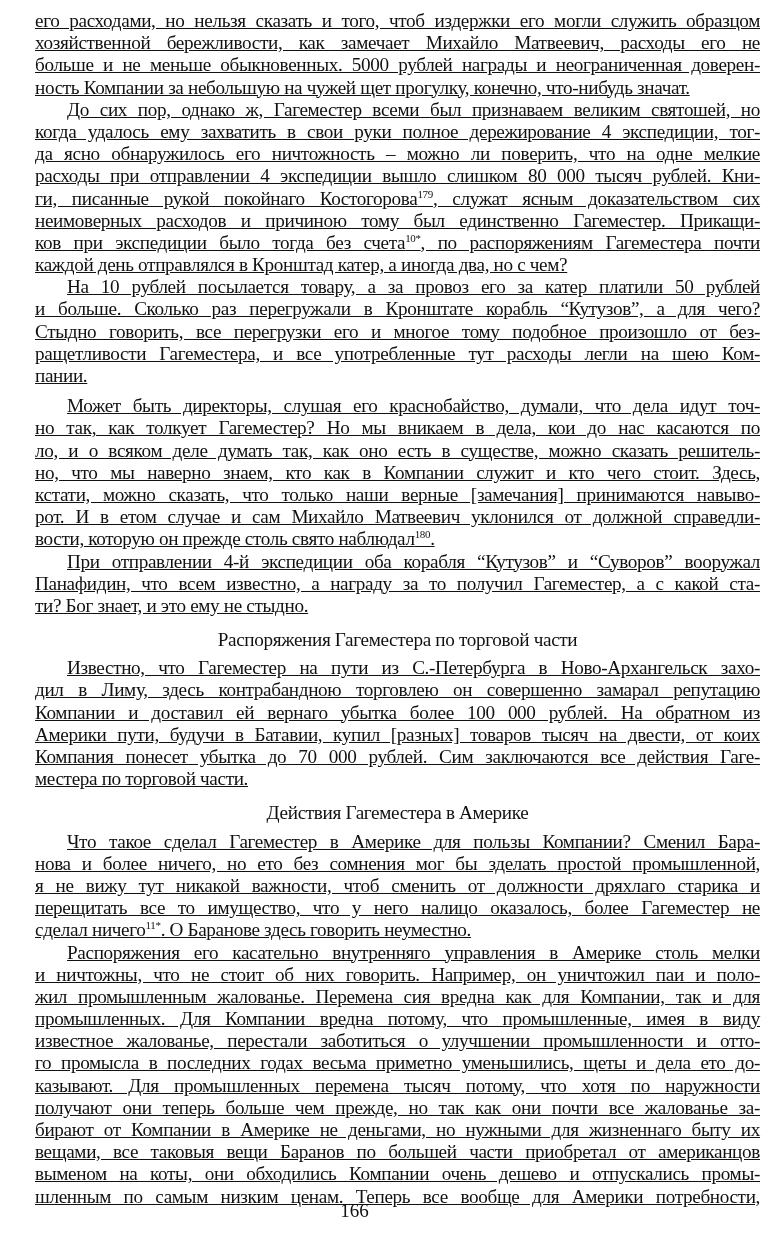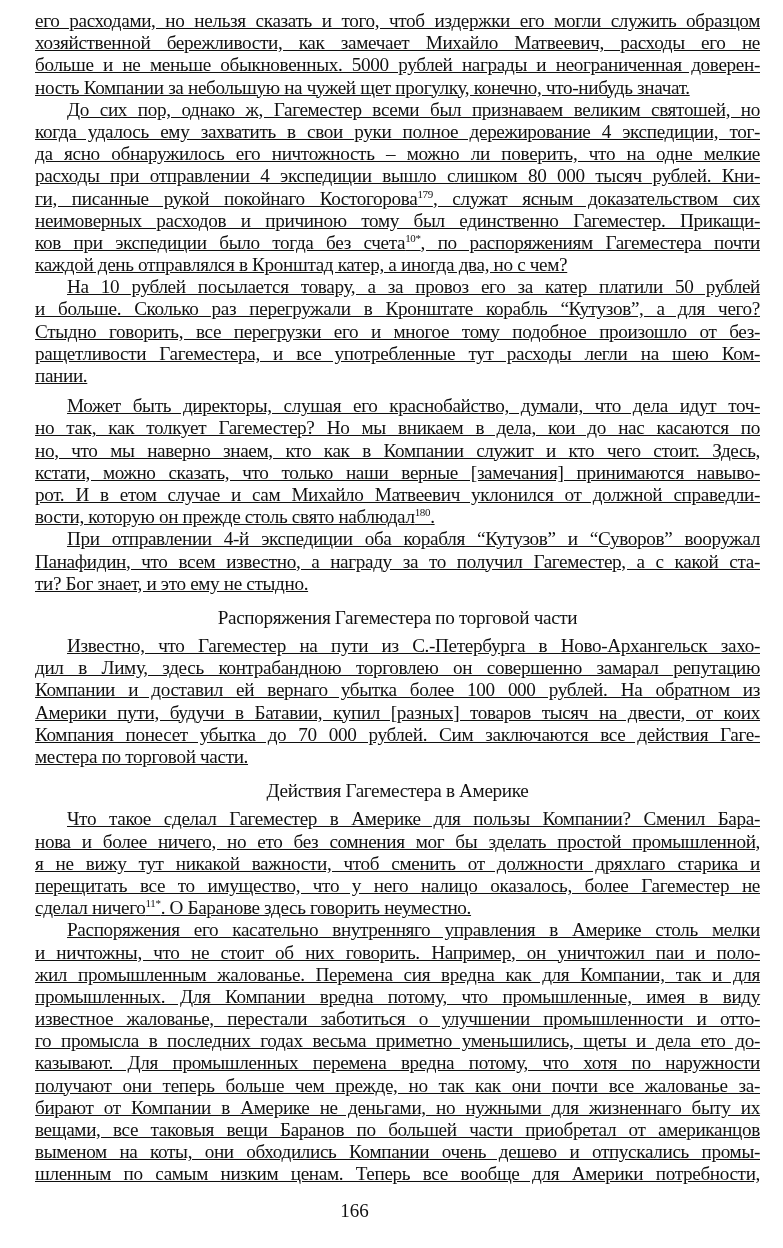--- a/index.html
+++ b/index.html
@@ -45,20 +45,21 @@
       <span class="line indent">На 10 рублей посылается товару, а за провоз его за катер платили 50 рублей</span>
       <span class="line">и больше. Сколько раз перегружали в Кронштате корабль “Кутузов”, а для чего?</span>
       <span class="line">Стыдно говорить, все перегрузки его и многое тому подобное произошло от без-</span>
       <span class="line">ращетливости Гагеместера, и все употребленные тут расходы легли на шею Ком-</span>
       <span class="line last">пании.</span>
     </div>
     <div class="gap"></div>
     <div>
       <span class="line indent">Может быть директоры, слушая его краснобайство, думали, что дела идут точ-</span>
       <span class="line">но так, как толкует Гагеместер? Но мы вникаем в дела, кои до нас касаются по</span>
+      <span class="line">ло, и о всяком деле думать так, как оно есть в существе, можно сказать решитель-</span>
       <span class="line">но, что мы наверно знаем, кто как в Компании служит и кто чего стоит. Здесь,</span>
       <span class="line">кстати, можно сказать, что только наши верные [замечания] принимаются навыво-</span>
       <span class="line">рот. И в етом случае и сам Михайло Матвеевич уклонился от должной справедли-</span>
       <span class="line last">вости, которую он прежде столь свято наблюдал<sup>180</sup>.</span>
     </div>
     <div>
       <span class="line indent">При отправлении 4-й экспедиции оба корабля “Кутузов” и “Суворов” вооружал</span>
       <span class="line">Панафидин, что всем известно, а награду за то получил Гагеместер, а с какой ста-</span>
       <span class="line last">ти? Бог знает, и это ему не стыдно.</span>
     </div>
@@ -79,21 +80,21 @@
       <span class="line">перещитать все то имущество, что у него налицо оказалось, более Гагеместер не</span>
       <span class="line last">сделал ничего<sup>11*</sup>. О Баранове здесь говорить неуместно.</span>
     </div>
     <div>
       <span class="line indent">Распоряжения его касательно внутренняго управления в Америке столь мелки</span>
       <span class="line">и ничтожны, что не стоит об них говорить. Например, он уничтожил паи и поло-</span>
       <span class="line">жил промышленным жалованье. Перемена сия вредна как для Компании, так и для</span>
       <span class="line">промышленных. Для Компании вредна потому, что промышленные, имея в виду</span>
       <span class="line">известное жалованье, перестали заботиться о улучшении промышленности и отто-</span>
       <span class="line">го промысла в последних годах весьма приметно уменьшились, щеты и дела ето до-</span>
-      <span class="line">казывают. Для промышленных перемена вредна потому, что хотя по наружности</span>
+      <span class="line">казывают. Для промышленных перемена тысяч потому, что хотя по наружности</span>
       <span class="line">получают они теперь больше чем прежде, но так как они почти все жалованье за-</span>
       <span class="line">бирают от Компании в Америке не деньгами, но нужными для жизненнаго быту их</span>
       <span class="line">вещами, все таковыя вещи Баранов по большей части приобретал от американцов</span>
       <span class="line">выменом на коты, они обходились Компании очень дешево и отпускались промы-</span>
       <span class="line">шленным по самым низким ценам. Теперь все вообще для Америки потребности,</span>
     </div>
   </div>
 <div class="pagenum">166</div>
 
 </body></html>

